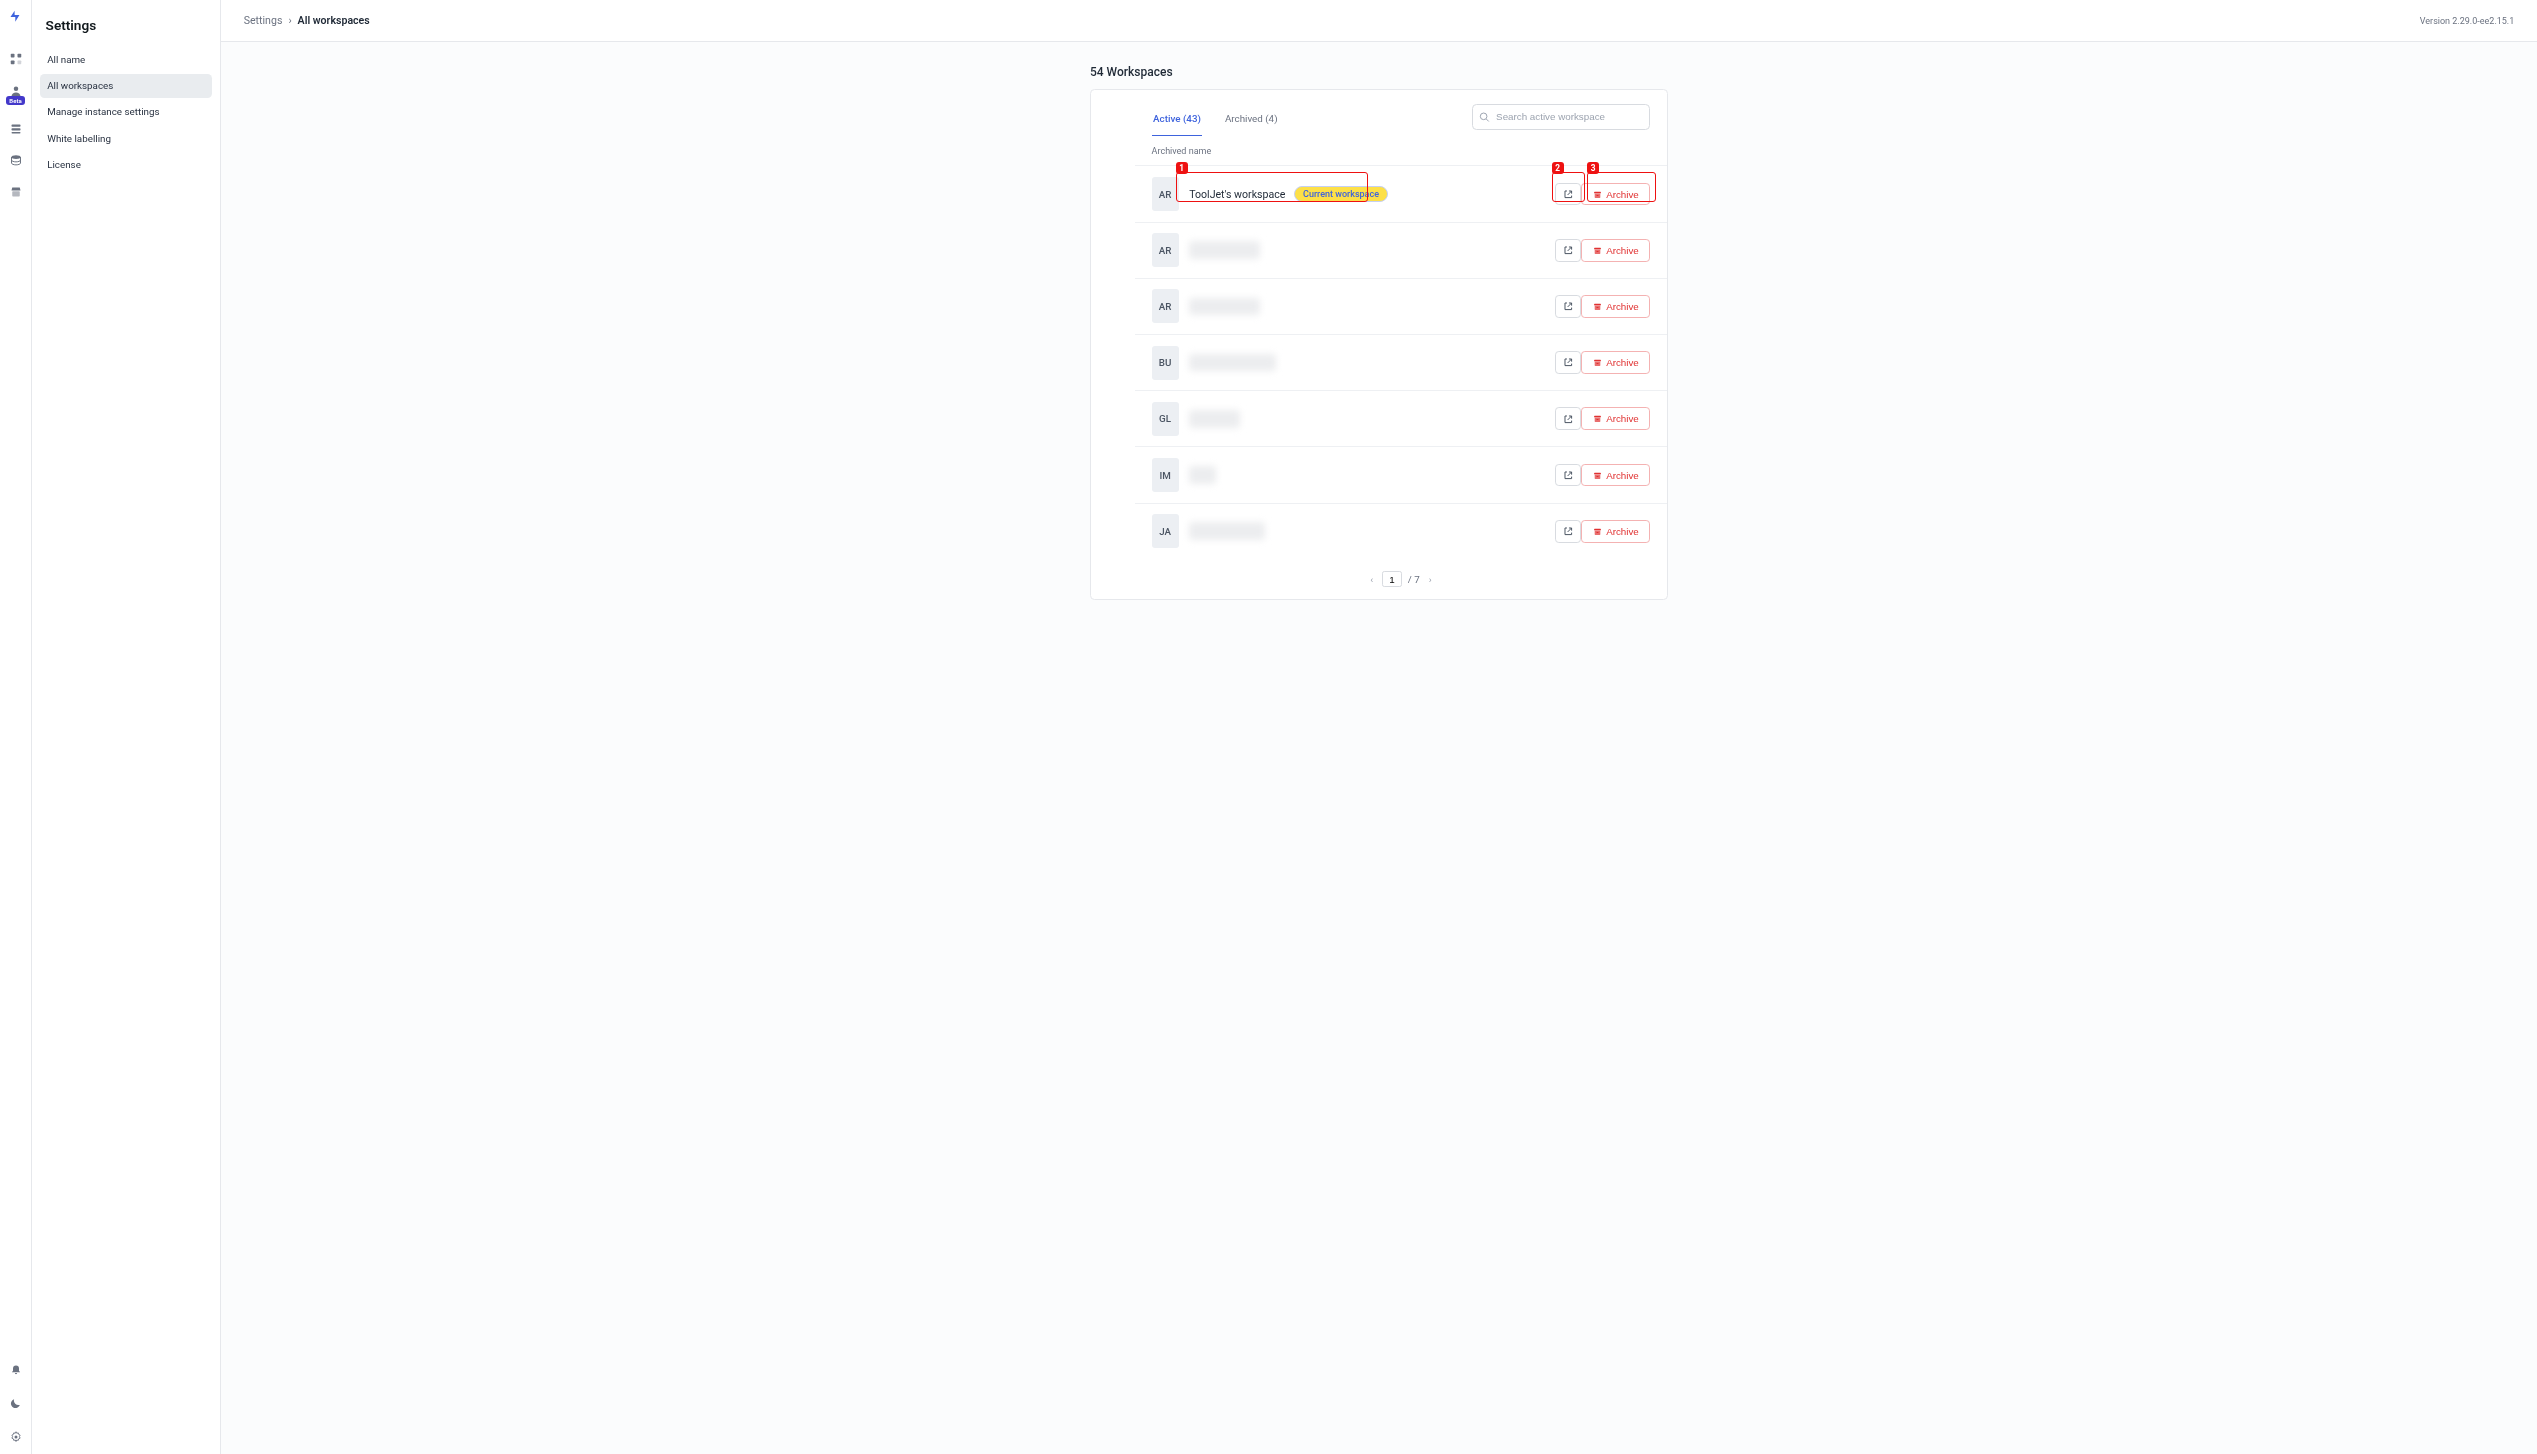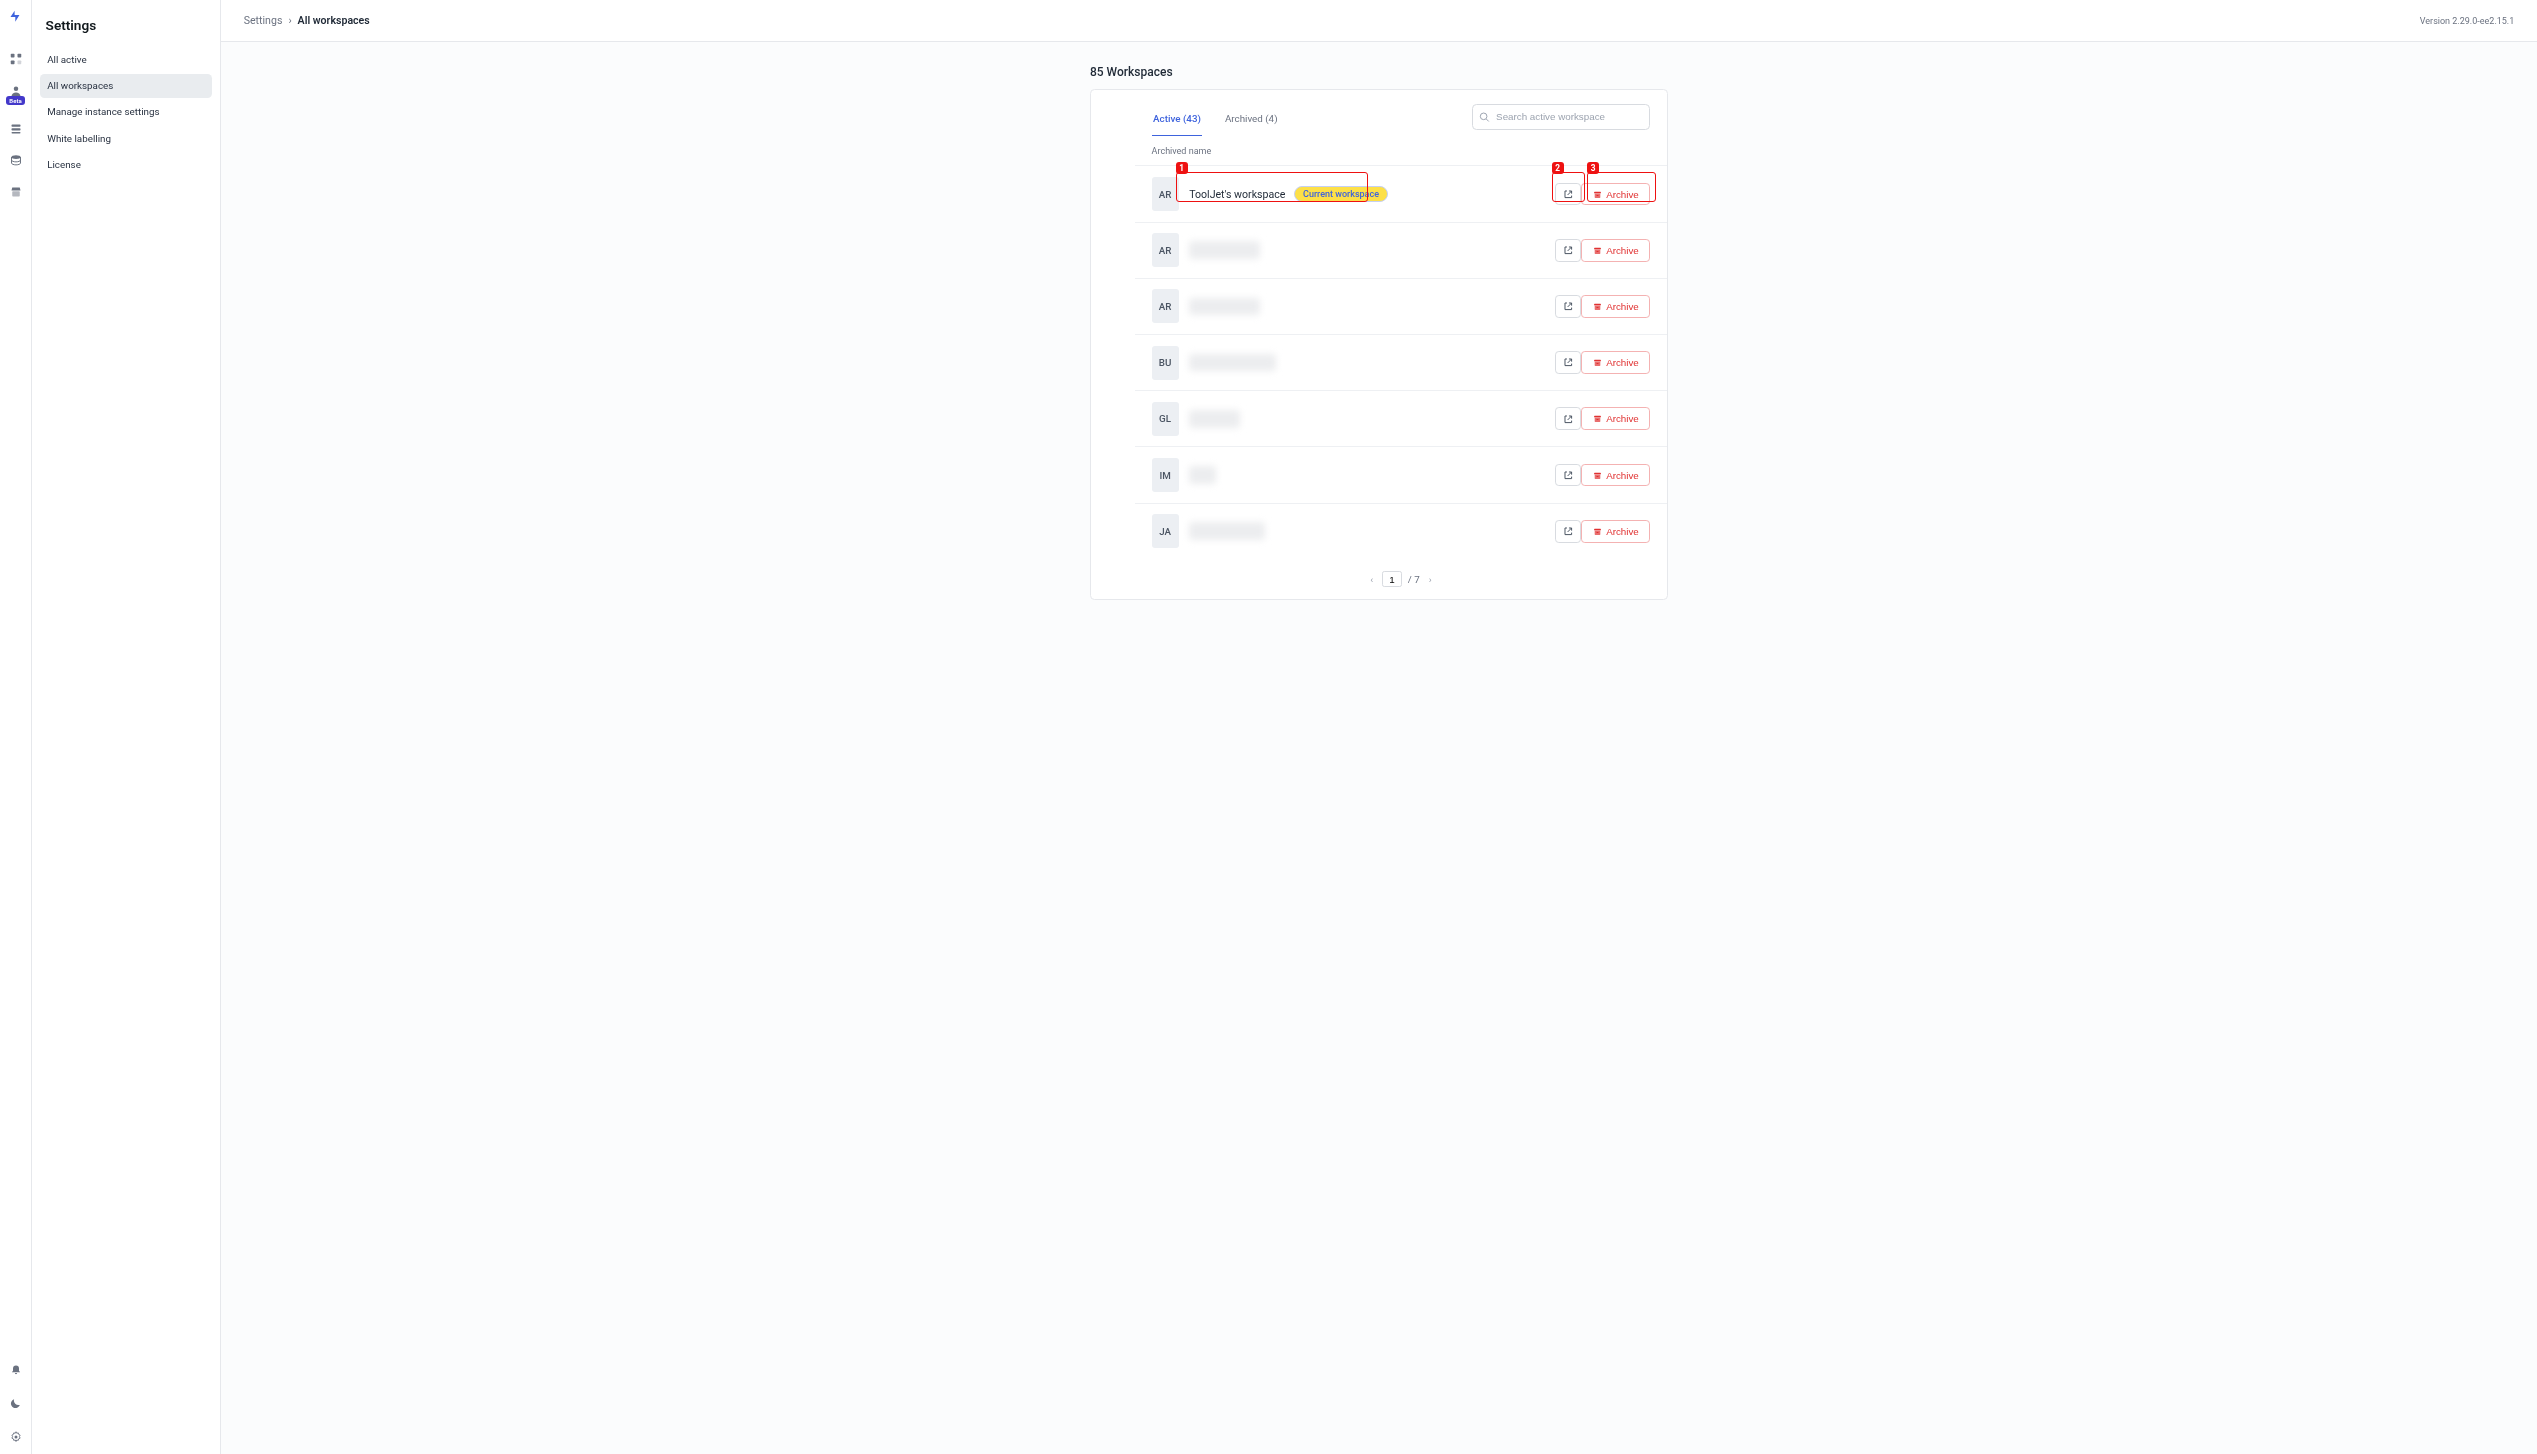--- a/index.html
+++ b/index.html
@@ -120,39 +120,39 @@
     <svg width="12" height="12" viewBox="0 0 16 16" fill="currentColor">
         <circle cx="8" cy="8" r="2"></circle>
         <path d="M8 1l1 2 2-.5.5 2 2 1-1 2 1 2-2 1-.5 2-2-.5-1 2-1-2-2 .5-.5-2-2-1 1-2-1-2 2-1 .5-2 2 .5z" fill="none" stroke="currentColor" stroke-width="1.2"></path>
       </svg>
   </div>
 </nav>
 
 <aside class="sidebar">
   <div class="sidebar-title">Settings</div>
   <div id="nav-list">
-      <div class="nav-item">All active</div>
+      <div class="nav-item">All name</div>
       <div class="nav-item active">All workspaces</div>
       <div class="nav-item">Manage instance settings</div>
       <div class="nav-item">White labelling</div>
       <div class="nav-item">License</div>
     </div>
 </aside>
 
 <main class="main">
   <div class="topbar">
     <span class="crumb">Settings</span>
     <span class="chevron">›</span>
     <span class="current">All workspaces</span>
     <span class="version">Version 2.29.0-ee2.15.1</span>
   </div>
 
   <div class="content">
     <div class="content-inner">
-      <div class="count-heading">85 Workspaces</div>
+      <div class="count-heading">54 Workspaces</div>
 
       <div class="card">
         <div class="tabs-row">
           <div class="tab active">Active (43)</div>
           <div class="tab">Archived (4)</div>
           <div class="search-wrap">
             <div class="search-box">
               <svg width="10.6" height="10.6" viewBox="0 0 16 16" fill="none" stroke="currentColor" stroke-width="1.5">
                   <circle cx="7" cy="7" r="5"></circle>
                   <path d="M11 11l4 4"></path>

